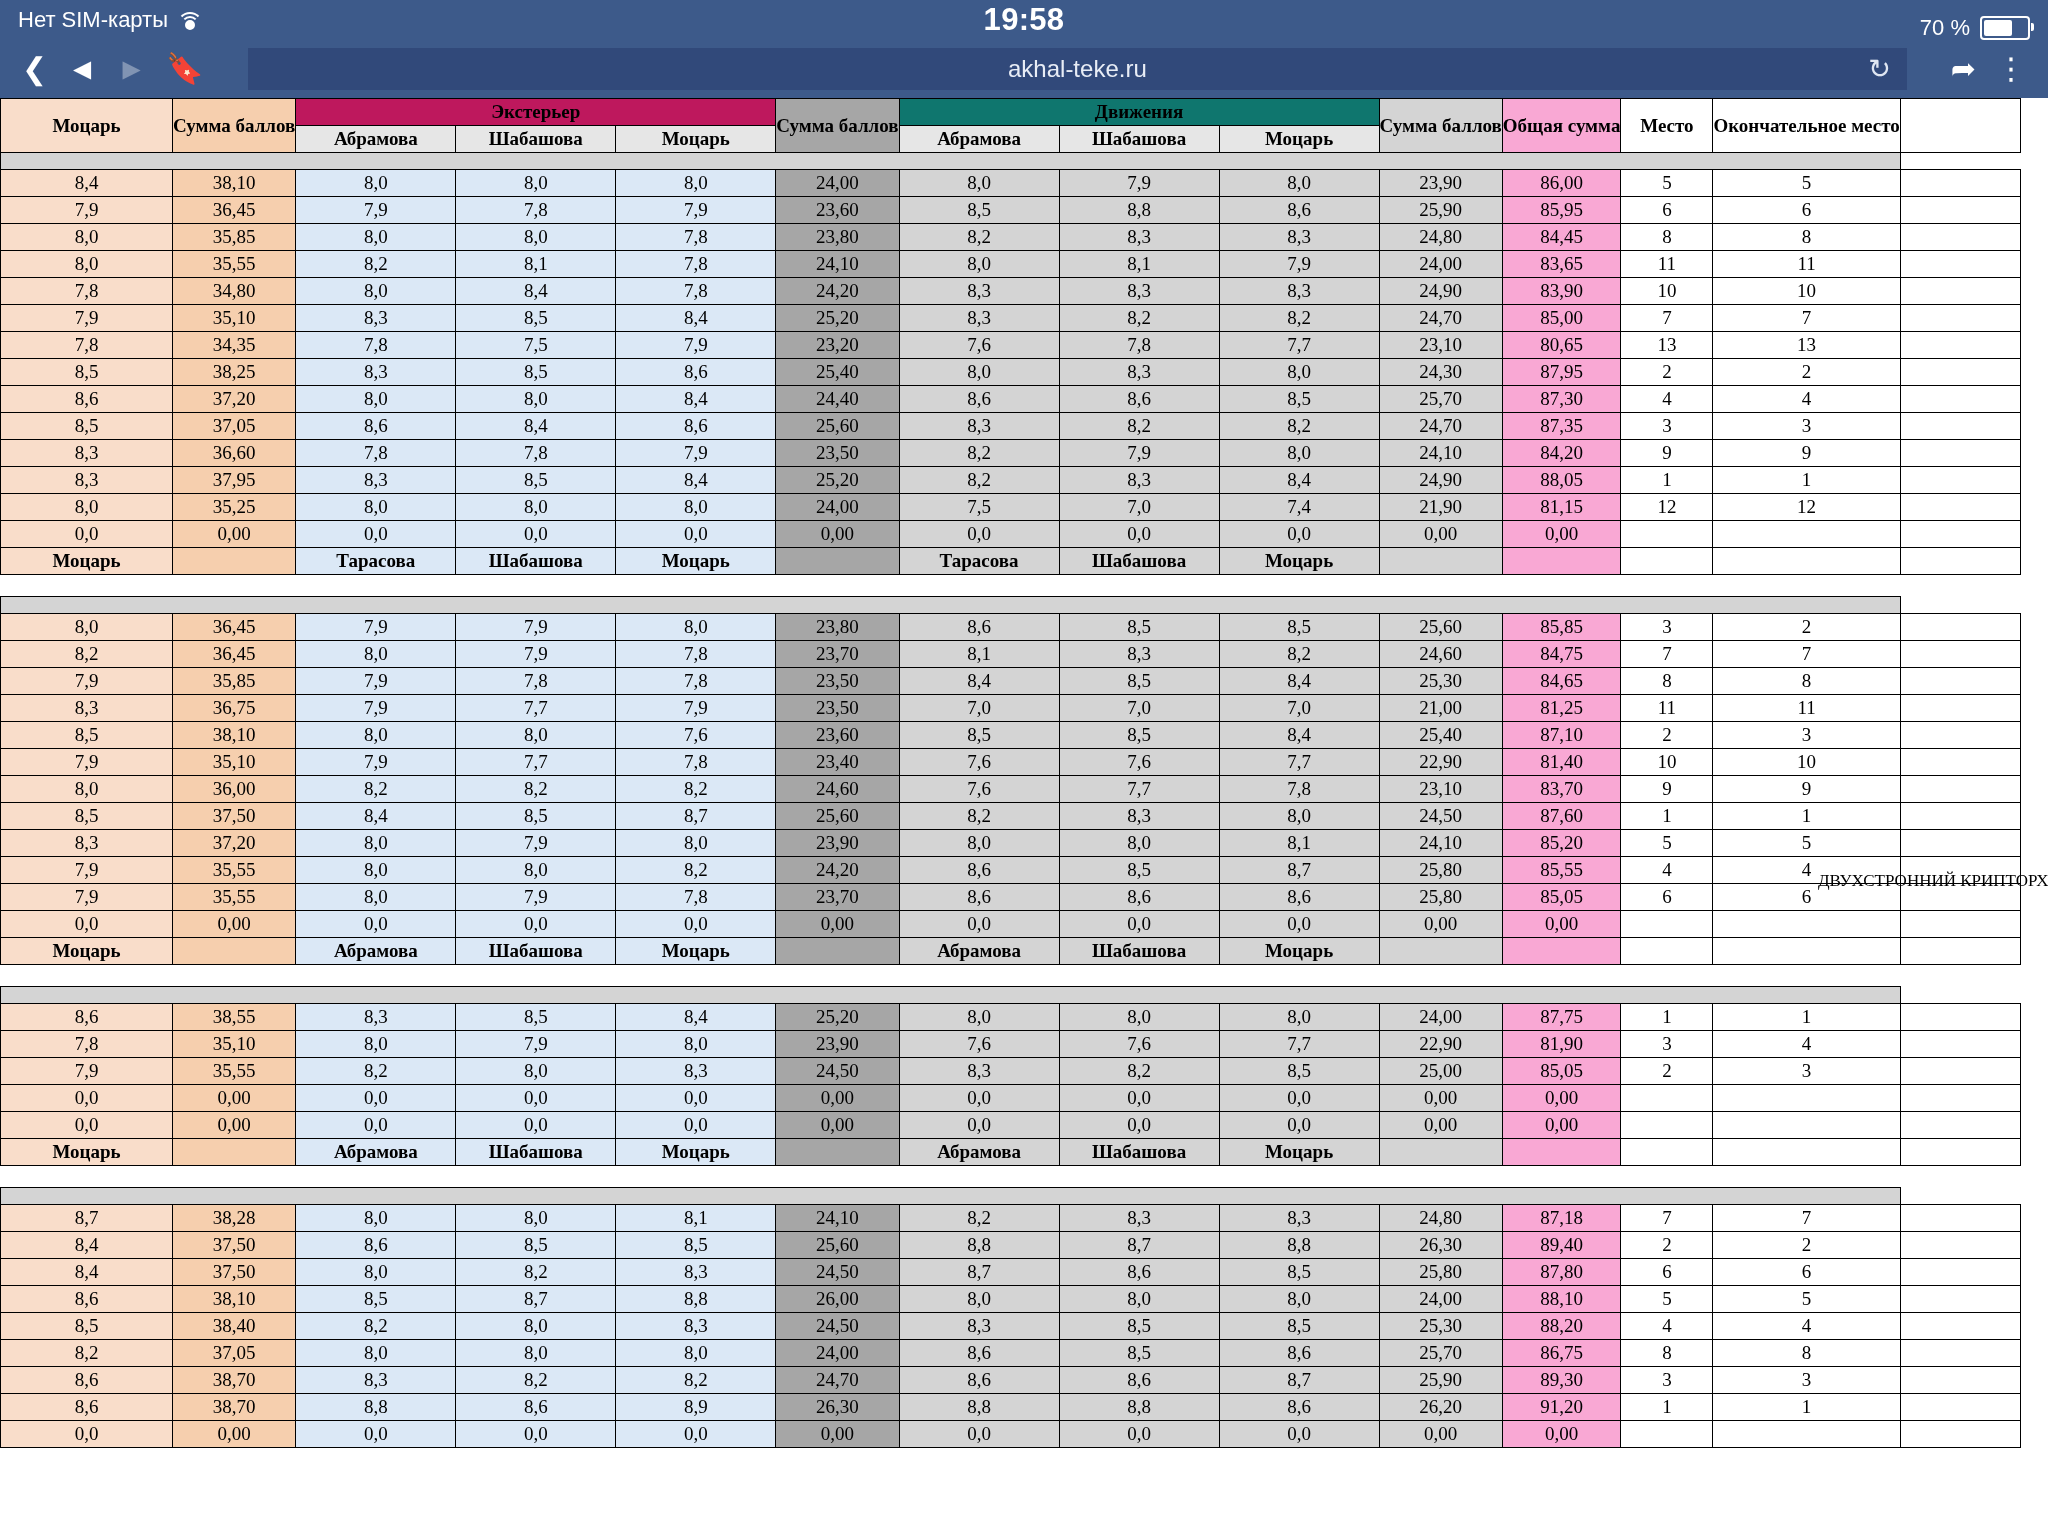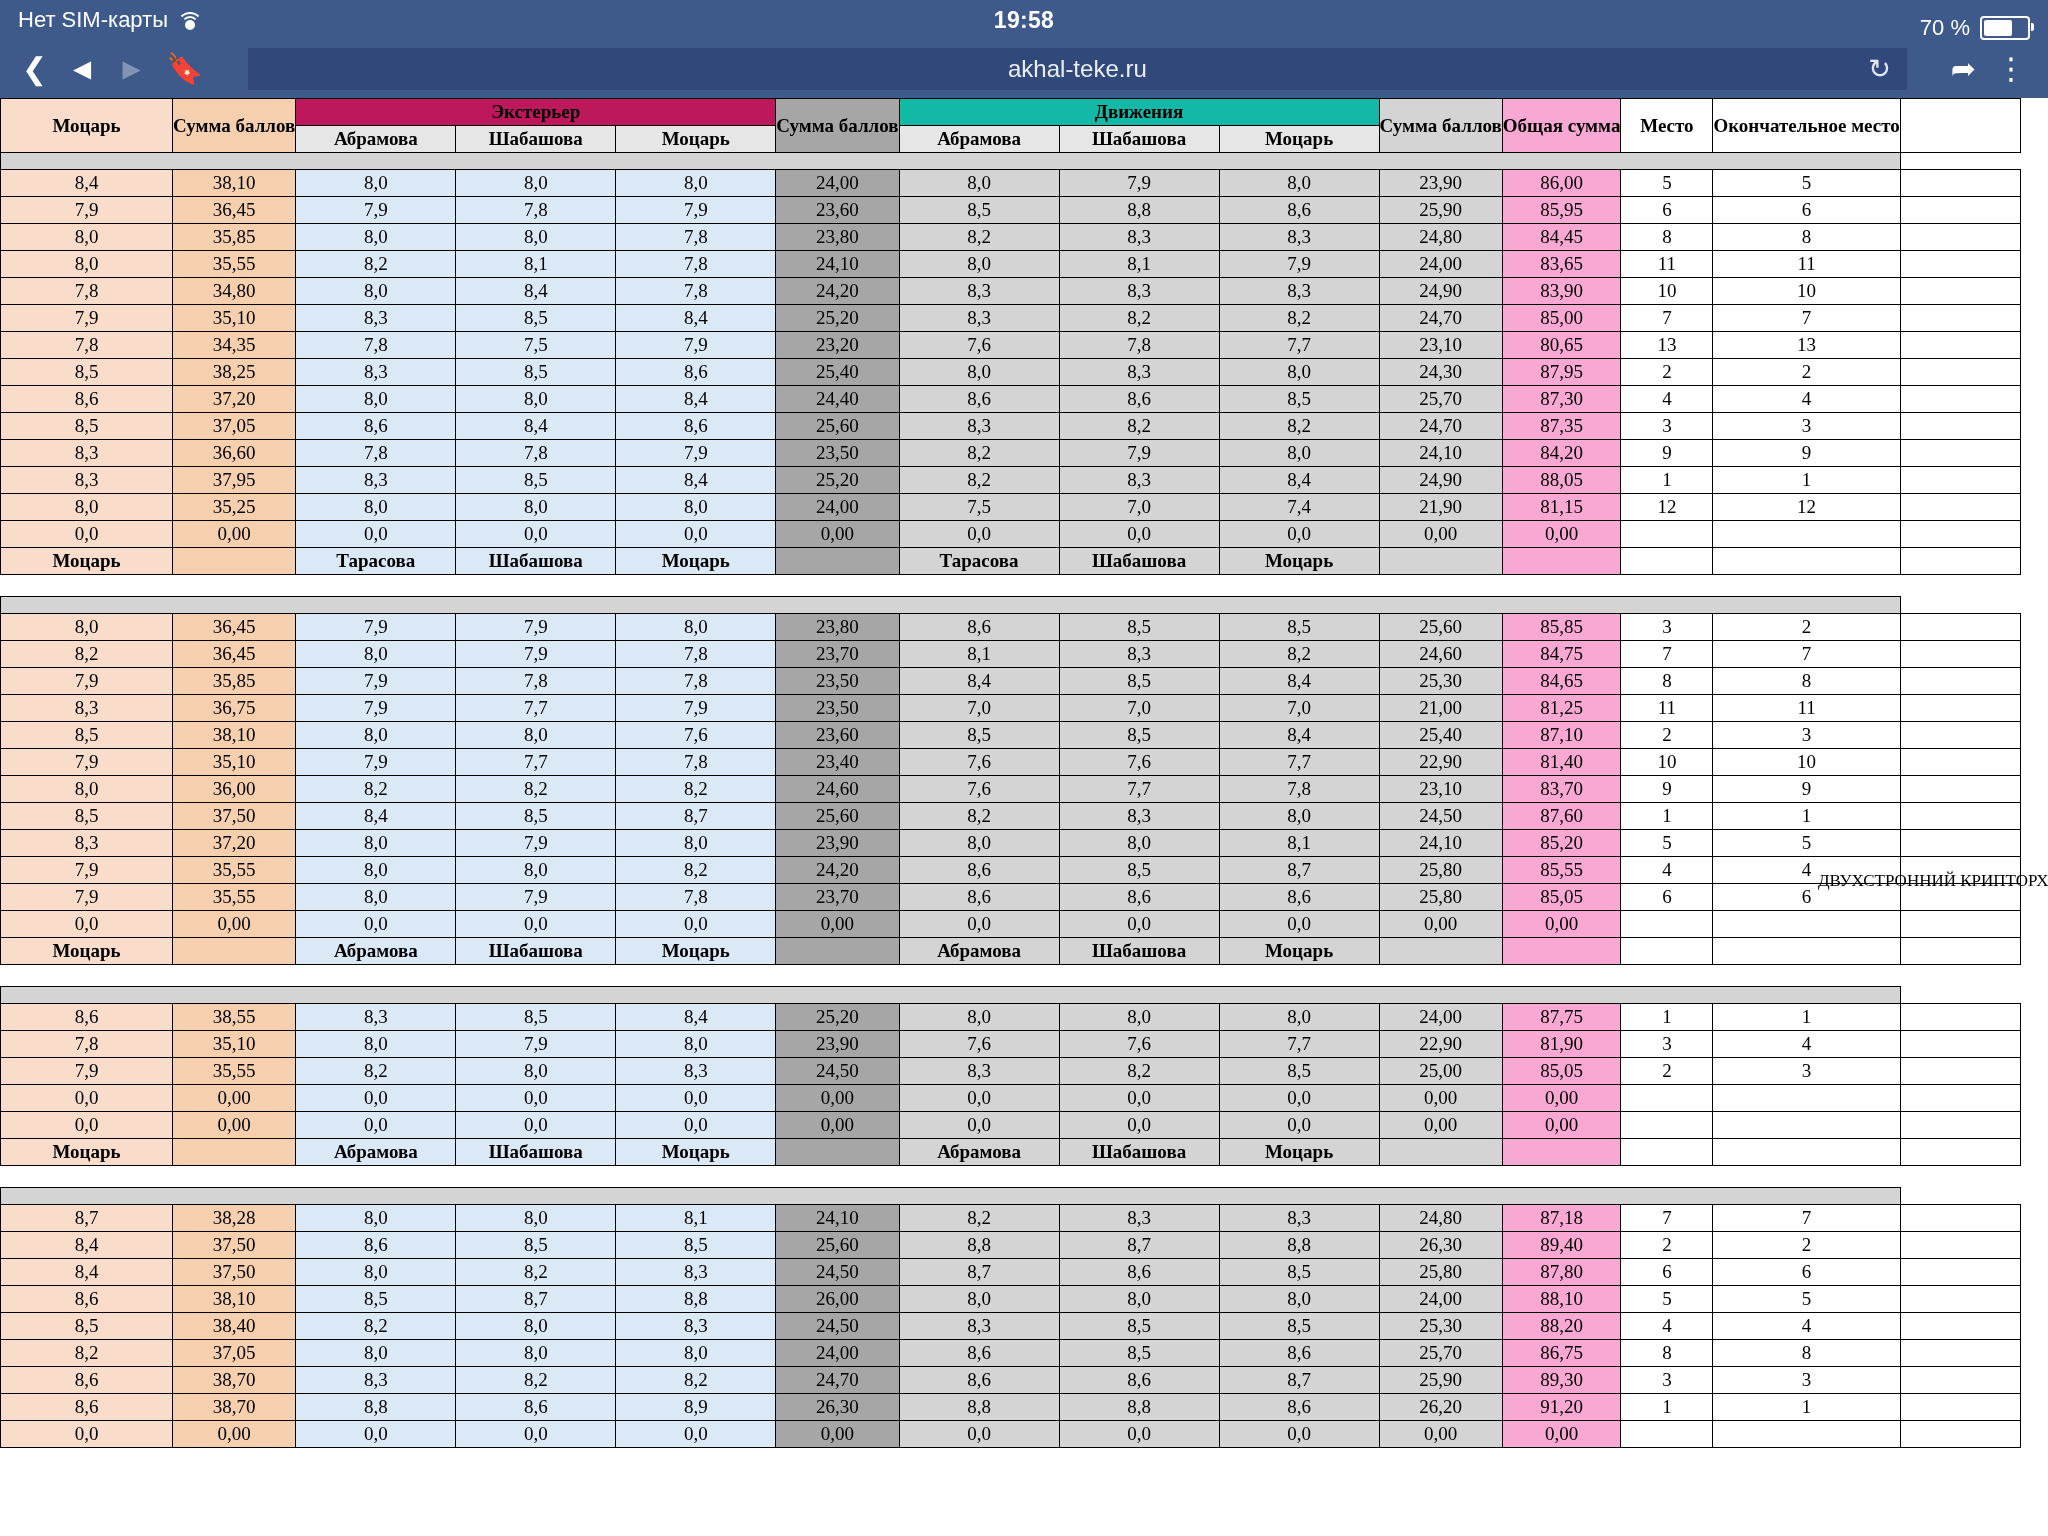--- a/index.html
+++ b/index.html
@@ -32,21 +32,21 @@
     font-size: 22px;
     box-sizing: border-box;
   }
   .sb-left, .sb-right {
     display: flex;
     align-items: center;
     gap: 10px;
     min-width: 300px;
   }
   .sb-right { justify-content: flex-end; margin-top: 15px; }
-  .sb-center { font-weight: 600; font-size: 23px; letter-spacing: .3px;}
+  .sb-center { font-weight: 600; font-size: 31px; letter-spacing: .3px;}
   .wifi-icon { display:inline-block; width: 24px; height: 18px; position: relative; }
   .wifi-icon span {
     position:absolute; left:50%; transform: translateX(-50%);
     border: 2px solid #fff; border-bottom-color: transparent;
     border-left-color: transparent; border-right-color: transparent;
     border-radius: 50%;
   }
   .wifi-icon .w1 { width: 22px; height: 22px; top: 1px; }
   .wifi-icon .w2 { width: 14px; height: 14px; top: 5px; }
   .wifi-icon .w3 { width: 6px;  height: 6px;  top: 9px; border-bottom-color: #fff; border-left-color:#fff; border-right-color:#fff; background: #fff; border-radius:50%;}
@@ -147,21 +147,21 @@
   
   .bg-peach  { background: #f9ddca; }
   .bg-peach2 { background: #f6cfae; }
   .bg-blue   { background: #dbe8f6; }
   .bg-grayd  { background: #a6a6a6; }
   .bg-gray   { background: #d4d4d4; }
   .bg-grayl  { background: #e6e6e6; }
   .bg-yellow { background: #f9a8d4; }
   .bg-white  { background: #ffffff; }
   .bg-hdr-gray { background: #be185d; }
-  .bg-hdr-gray2 { background: #14b8a6; }
+  .bg-hdr-gray2 { background: #0f766e; }
 
   .bold { font-weight: bold; }
   .hdr { font-weight: bold; font-size: 19px; line-height: 1.05; }
 
   .thick-l { border-left: 3px solid #000; }
   .thick-r { border-right: 3px solid #000; }
   .thick-t { border-top: 3px solid #000; }
   .thick-b { border-bottom: 3px solid #000; }
 
   tr.spacer td {

